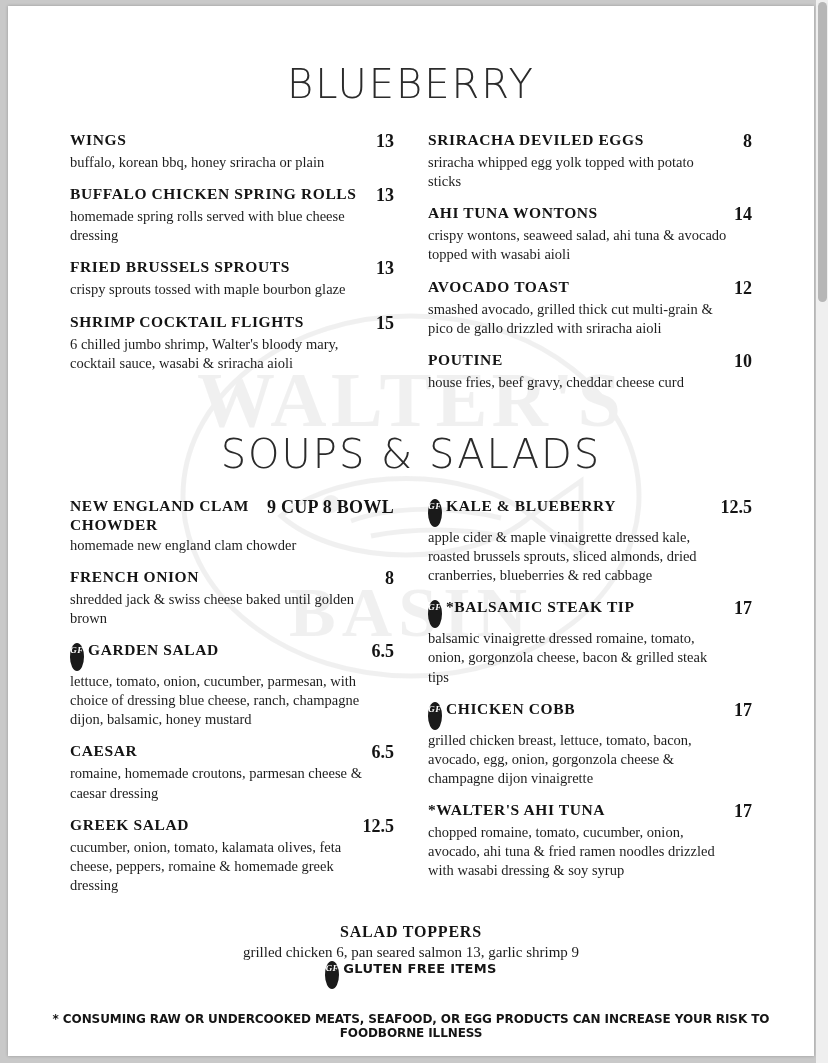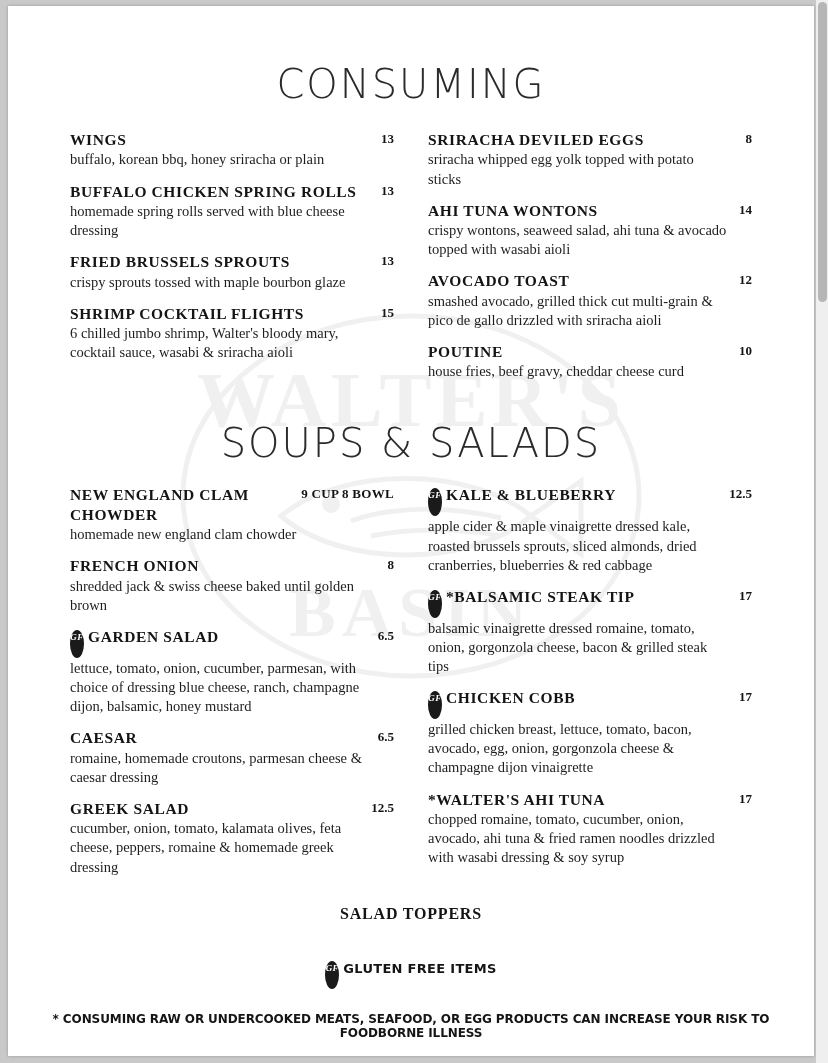--- a/index.html
+++ b/index.html
@@ -73,21 +73,21 @@
     letter-spacing: 0.6px;
     color: #141414;
     text-transform: uppercase;
     flex: 1;
     padding-right: 10px;
     line-height: 1.25;
   }
   .item-price {
     font-family: "Liberation Serif", serif;
     font-weight: bold;
-    font-size: 13px;
+    font-size: 18px;
     color: #141414;
     white-space: nowrap;
     padding-top: 1px;
   }
   .item-price.wide { letter-spacing: 0.3px; }
   .item-desc {
     font-family: "Liberation Serif", serif;
     font-size: 14.5px;
     line-height: 1.32;
     color: #1d1d1d;
@@ -182,21 +182,21 @@
       <path d="M360 210 L410 175 L410 248 Z"></path>
       <circle cx="160" cy="198" r="9" fill="#777" stroke="none"></circle>
       <path d="M180 215 C220 200, 280 200, 330 212"></path>
       <path d="M200 230 C240 222, 290 222, 330 230"></path>
     </g>
     <text x="240" y="330" text-anchor="middle" font-family="Liberation Serif, serif" font-size="70" font-weight="bold" fill="#777" letter-spacing="6">BASIN</text>
   </svg>
 
   <div class="content">
 
-    <div class="section-title" id="appetizers-title">CONSUMING</div>
+    <div class="section-title" id="appetizers-title">BLUEBERRY</div>
 
     <div class="columns">
       <div class="col">
 
         <div class="item">
           <div class="item-head">
             <div class="item-name">WINGS</div>
             <div class="item-price">13</div>
           </div>
           <div class="item-desc">buffalo, korean bbq, honey sriracha or plain</div>
@@ -344,20 +344,21 @@
             <div class="item-price">17</div>
           </div>
           <div class="item-desc">chopped romaine, tomato, cucumber, onion, avocado, ahi tuna &amp; fried ramen noodles drizzled with wasabi dressing &amp; soy syrup</div>
         </div>
 
       </div>
     </div>
 
     <div class="toppers">
       <div class="toppers-title">SALAD TOPPERS</div>
+      <div class="toppers-desc">grilled chicken 6, pan seared salmon 13, garlic shrimp 9</div>
     </div>
 
   </div>
 
   <div class="footer">
     <div class="footer-gf"><span class="gf">GF</span><span>GLUTEN FREE ITEMS</span></div>
     <div class="footer-note">* CONSUMING RAW OR UNDERCOOKED MEATS, SEAFOOD, OR EGG PRODUCTS CAN INCREASE YOUR RISK TO FOODBORNE ILLNESS</div>
   </div>
 
 </div>

